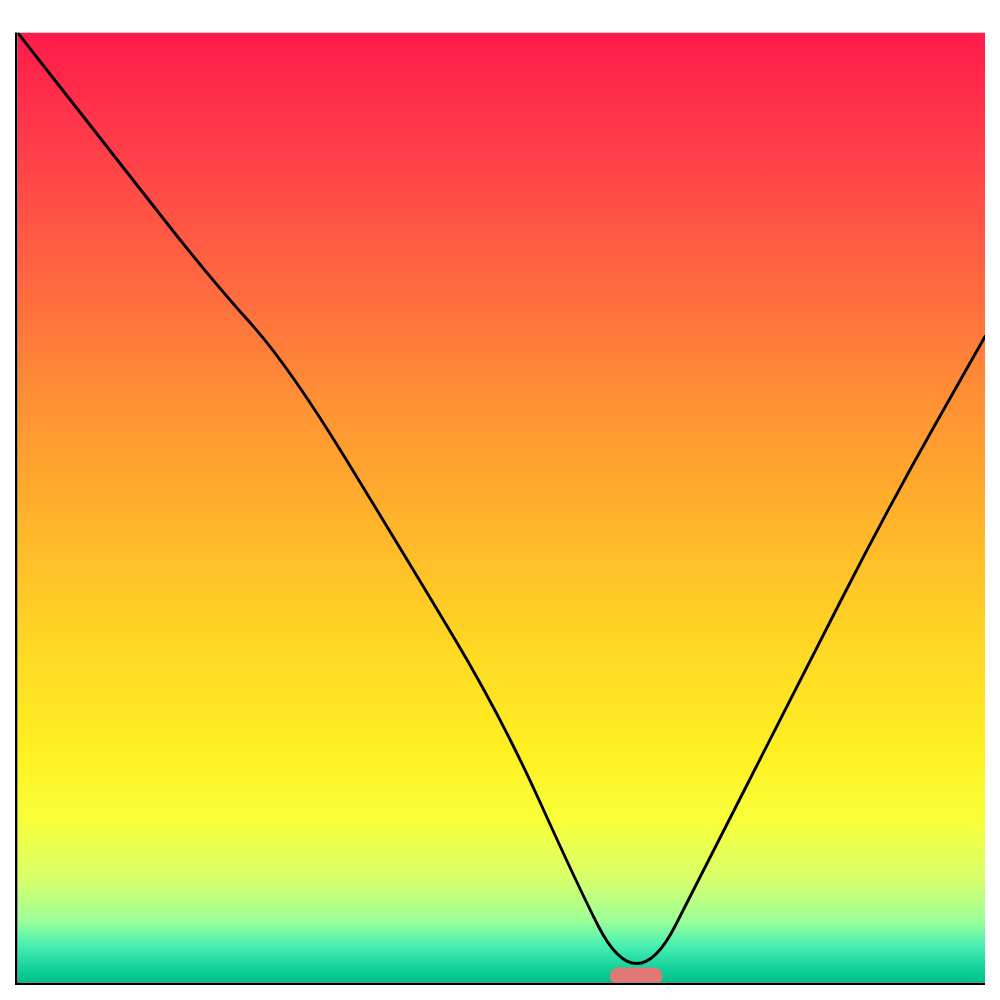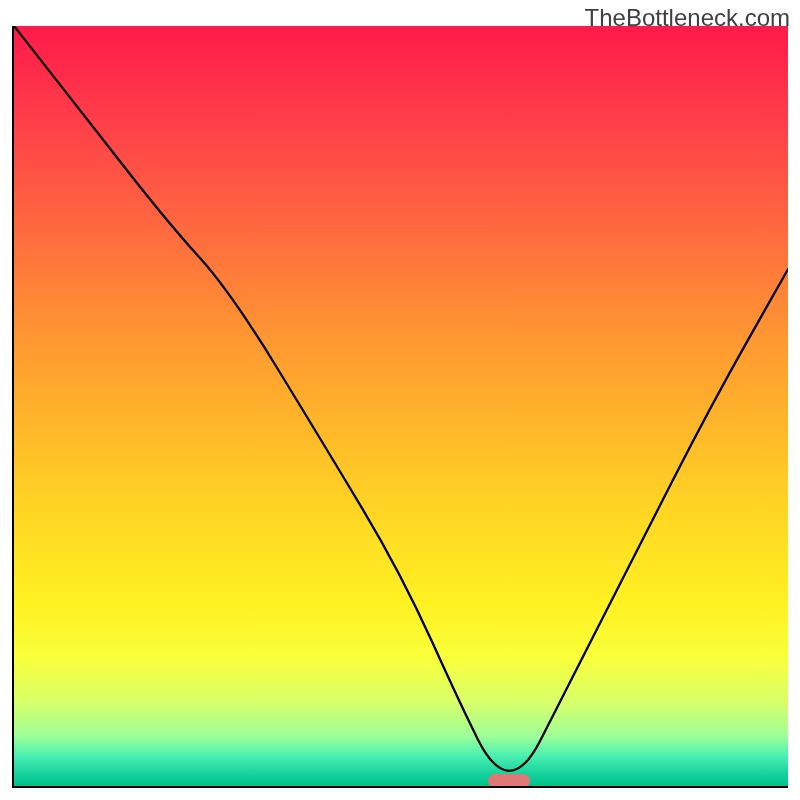--- a/index.html
+++ b/index.html
@@ -75,21 +75,20 @@
     background: #e07878;
     transform: translate(-50%, -50%);
     z-index: 5;
   }
 </style>
 </head>
 <body>
 
 <div class="chart-container">
 
-  <div class="watermark">TheBottleneck.com</div>
 
   <div class="plot-area">
     <div class="gradient-bg"></div>
 
     <svg class="curve-svg" viewBox="0 0 776 760" preserveAspectRatio="none">
       <path id="curve" class="curve-path" d="M 0 0 Q 0 0 38.800000000000004 49.39999999999998 Q 77.60000000000001 98.79999999999995 116.4 148.2 Q 155.20000000000002 197.60000000000002 186.24 231.8 Q 217.28000000000003 266 263.84000000000003 342 Q 310.40000000000003 418 349.20000000000005 482.6 Q 388 547.2 419.03999999999996 615.6 Q 450.08 684 465.6 714.4 Q 481.12 744.8 496.64 744.8 Q 512.16 744.8 527.68 714.4 Q 543.1999999999999 684 582 608 Q 620.8000000000001 532 659.6 456 Q 698.4 380 737.2 311.59999999999997 T 776 243.19999999999993"></path>
     </svg>
 
     <div id="marker" class="marker" style="left: 64%; top: 99.35%;"></div>
   </div>

